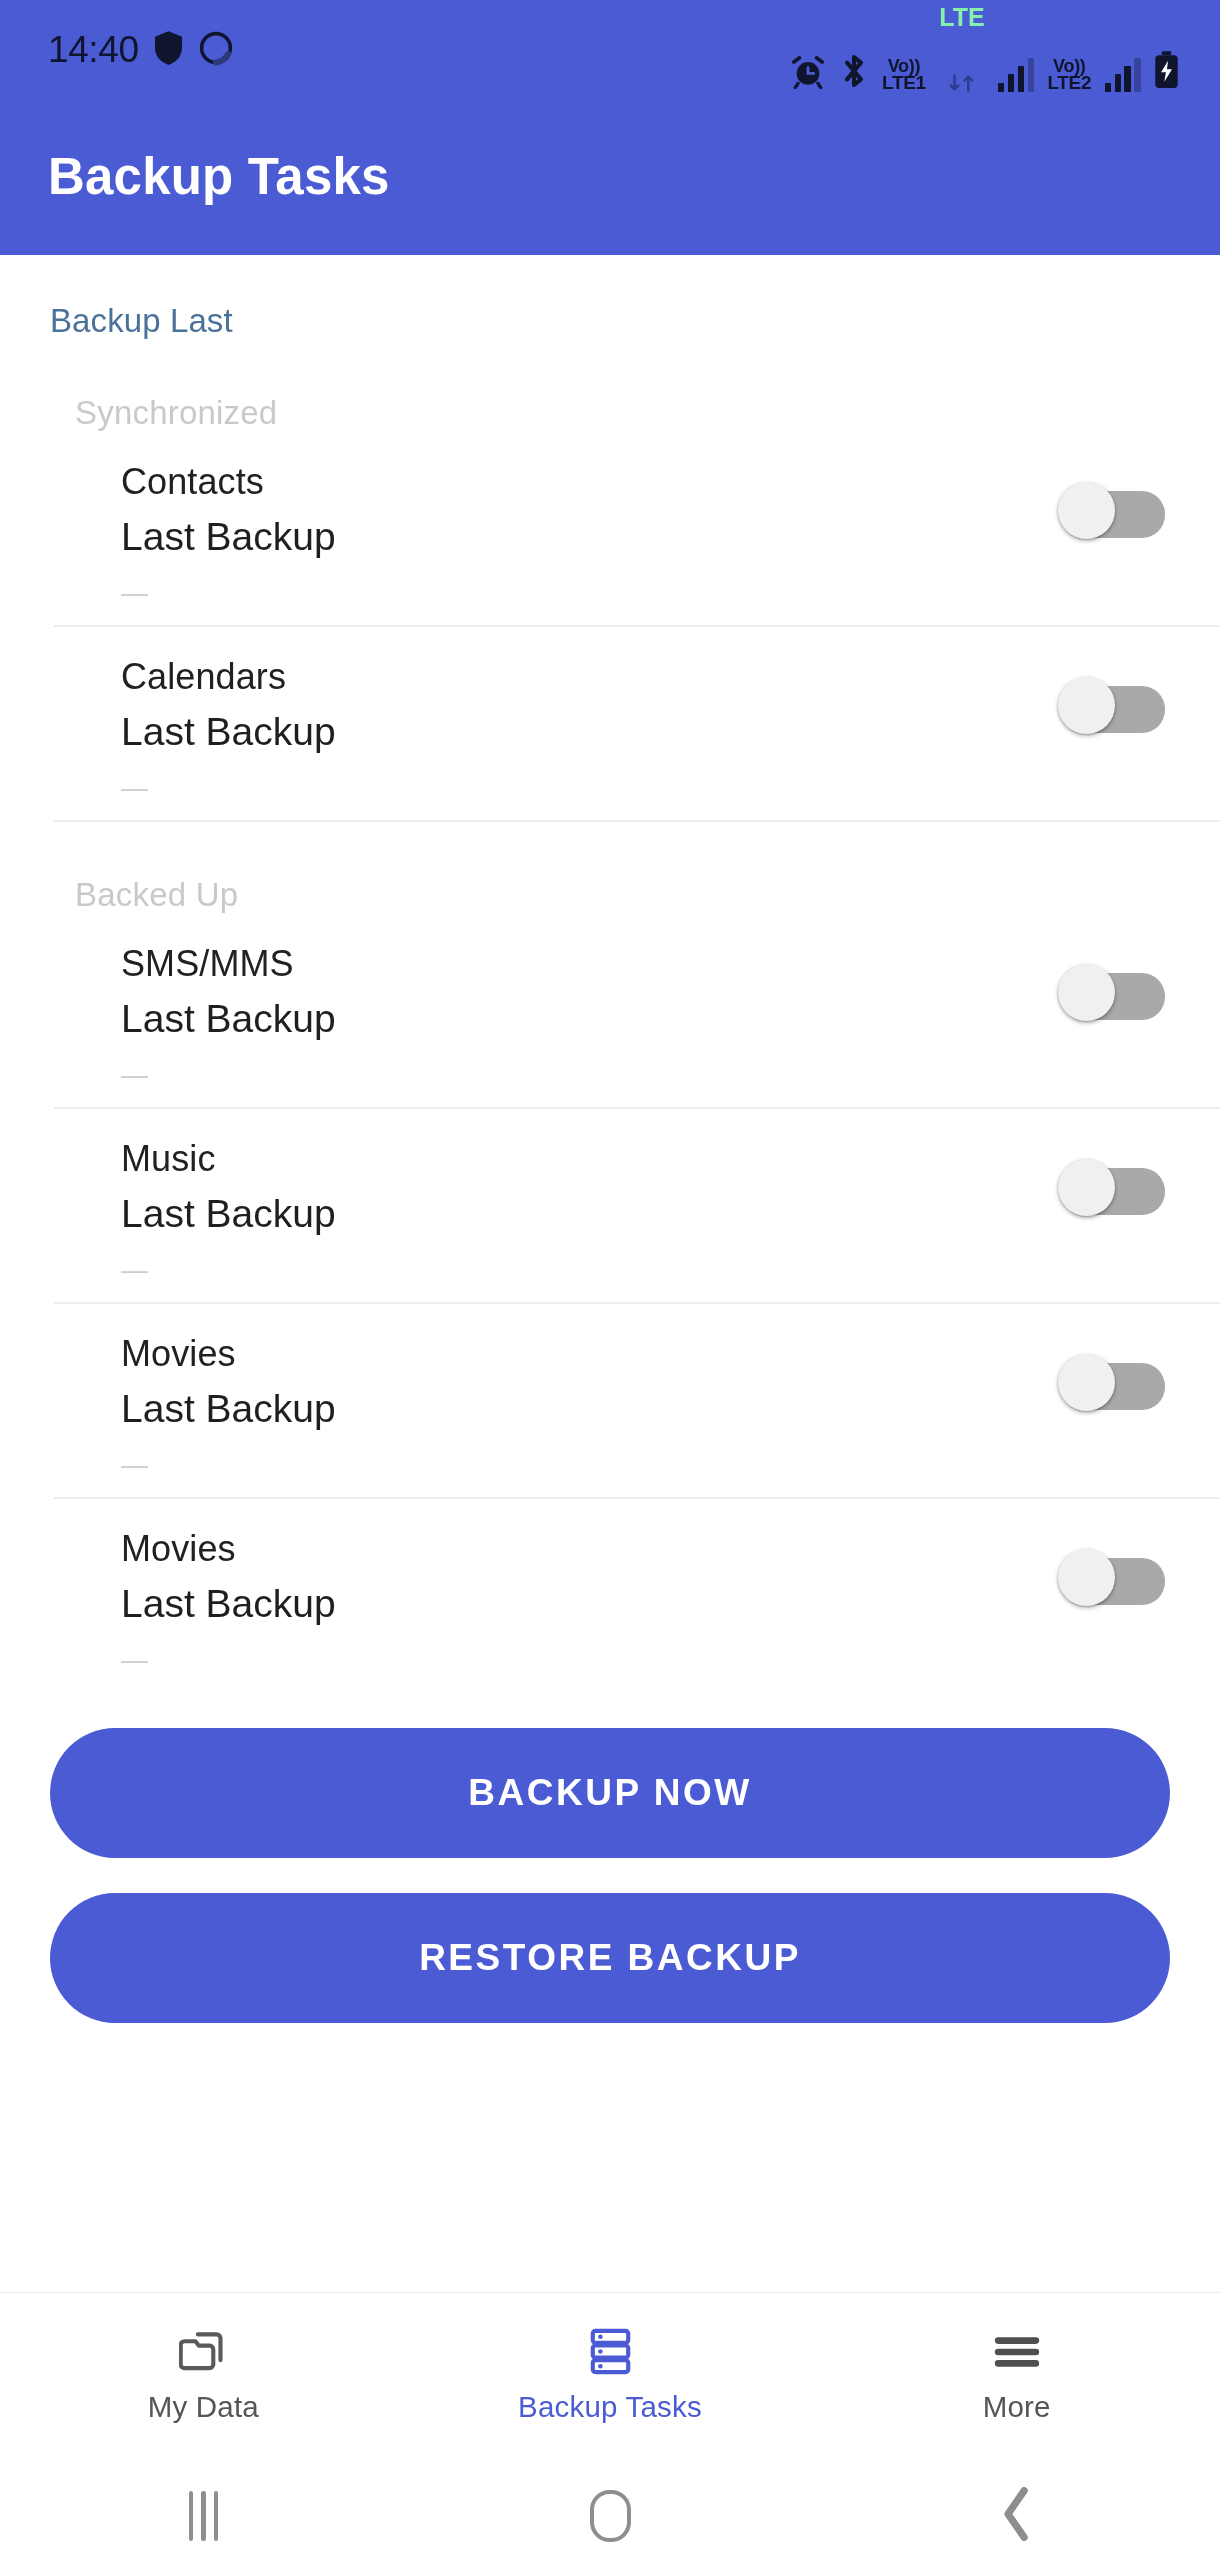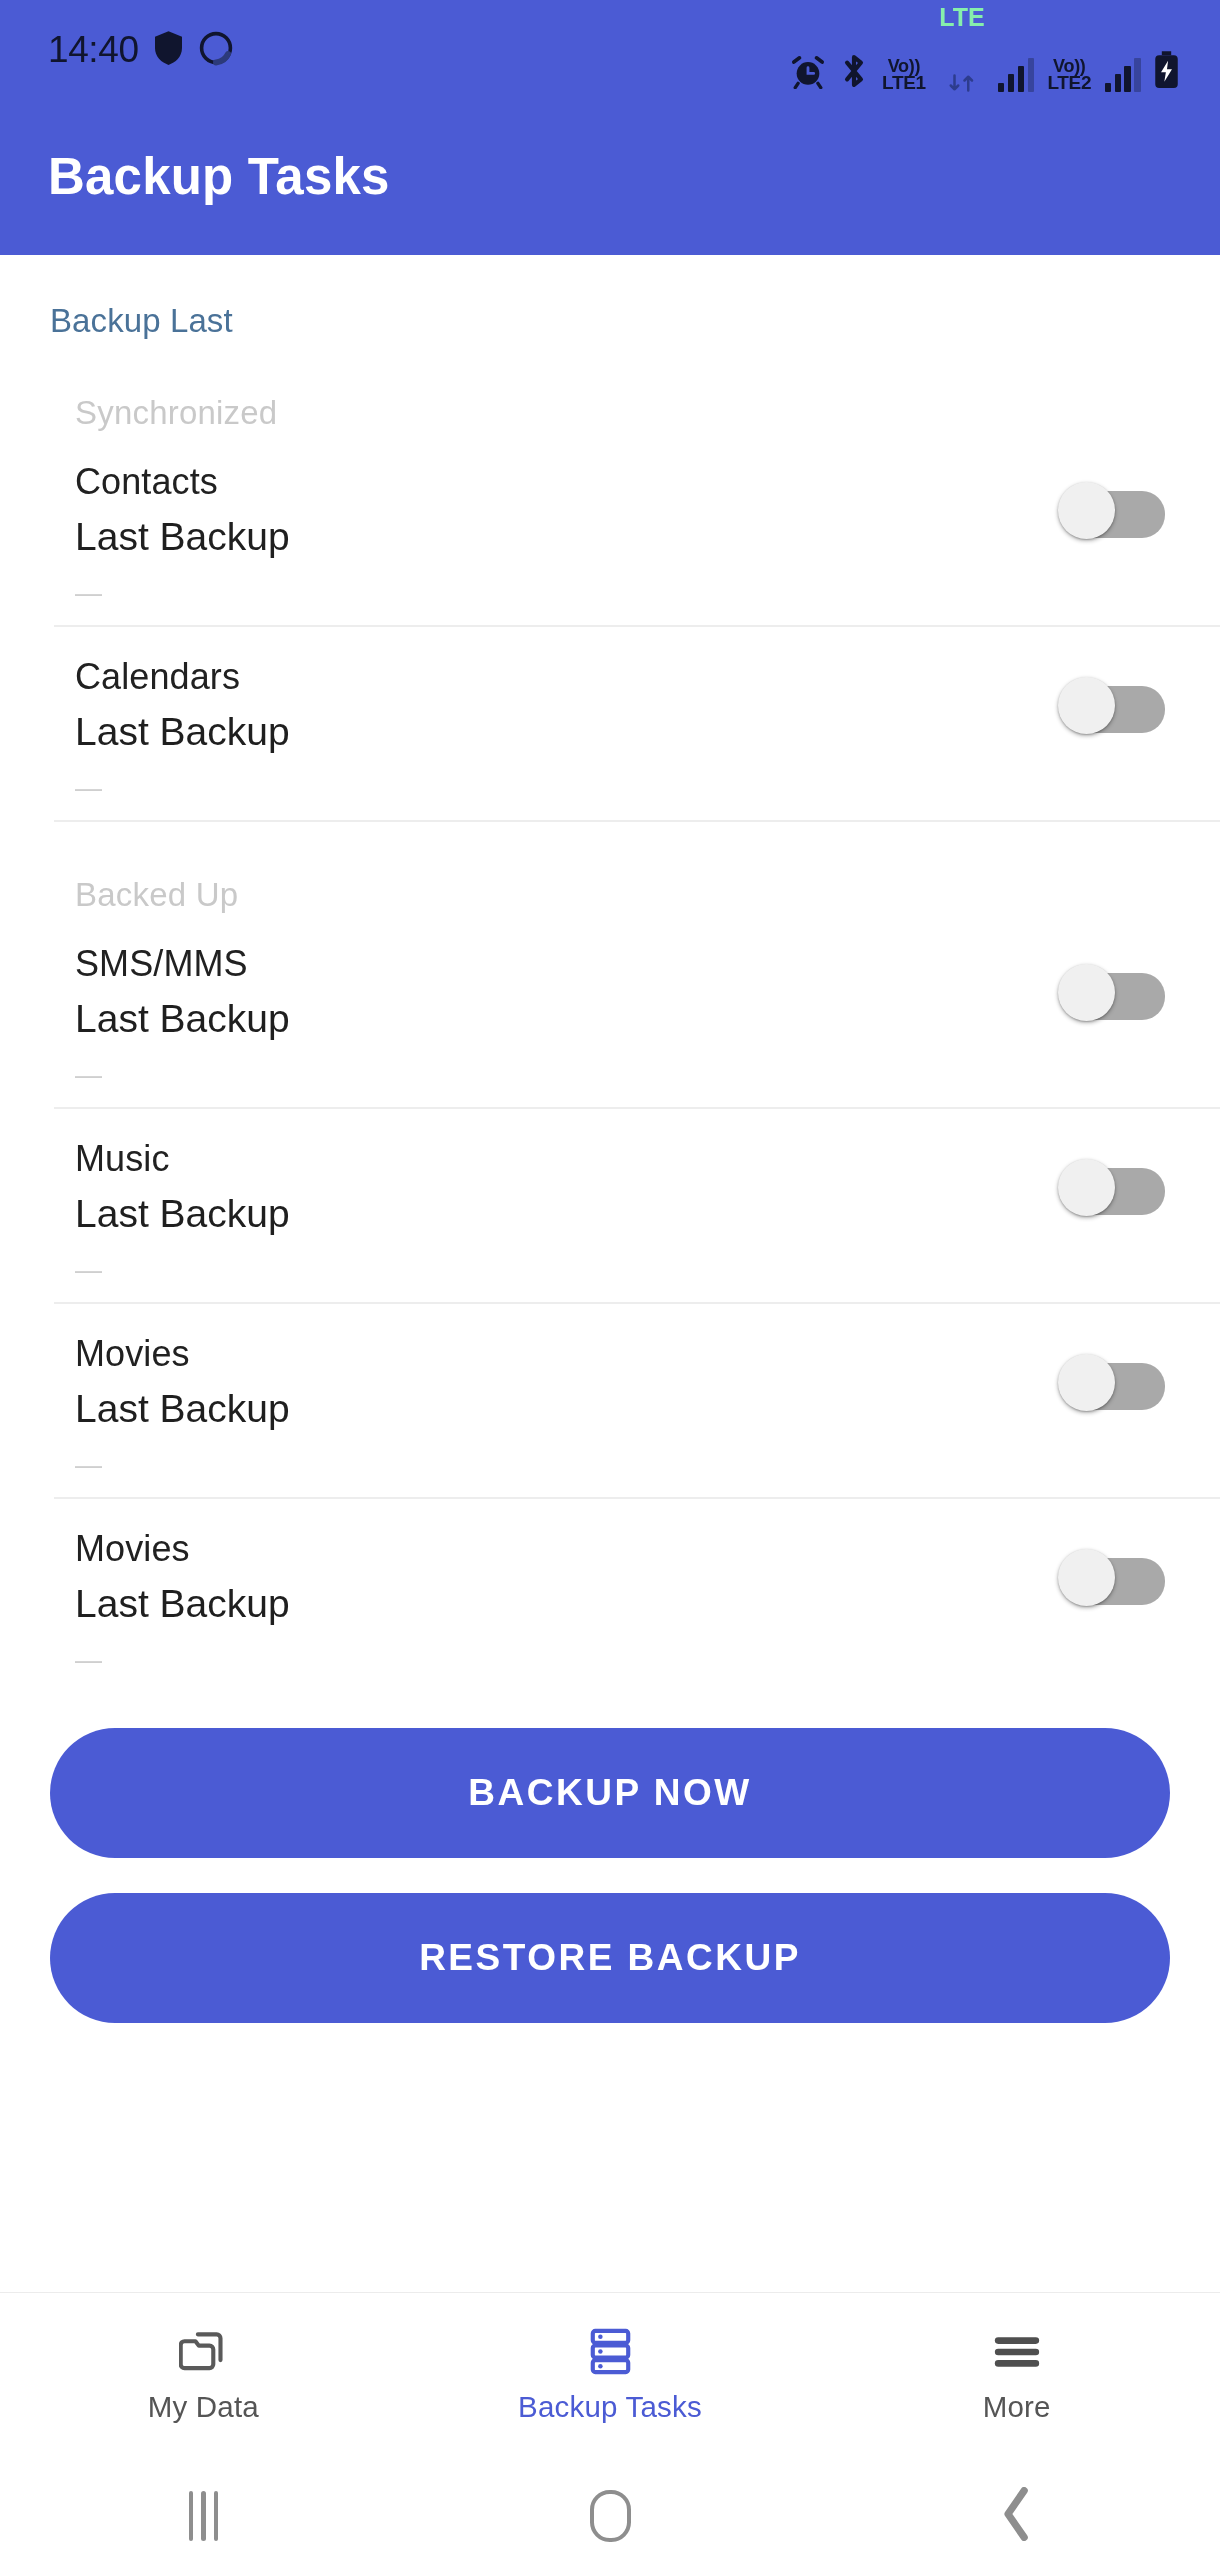--- a/index.html
+++ b/index.html
@@ -88,21 +88,21 @@
     position:relative;
     display:flex; align-items:flex-start;
     padding:23px 50px 19.7px 75px;
     min-height:195px;
   }
   .row.divided::after {
     content:"";
     position:absolute; left:54px; right:0; bottom:0;
     height:1.8px; background:#ededed;
   }
-  .row-texts { flex:1 1 auto; padding-top:7.2px; }
+  .row-texts { flex:1 1 auto; padding-top:7.2px;margin-left:46px; }
   .row-title {
     font-size:36px; color:#212121; font-weight:400;
     line-height:1.12; letter-spacing:0.1px;
   }
   .row-sub {
     font-size:39px; color:#1f1f1f; font-weight:400;
     margin-top:13.4px; line-height:1.1;
   }
   .row-dash {
     font-size:27px; color:#cfcfcf; font-weight:400;

